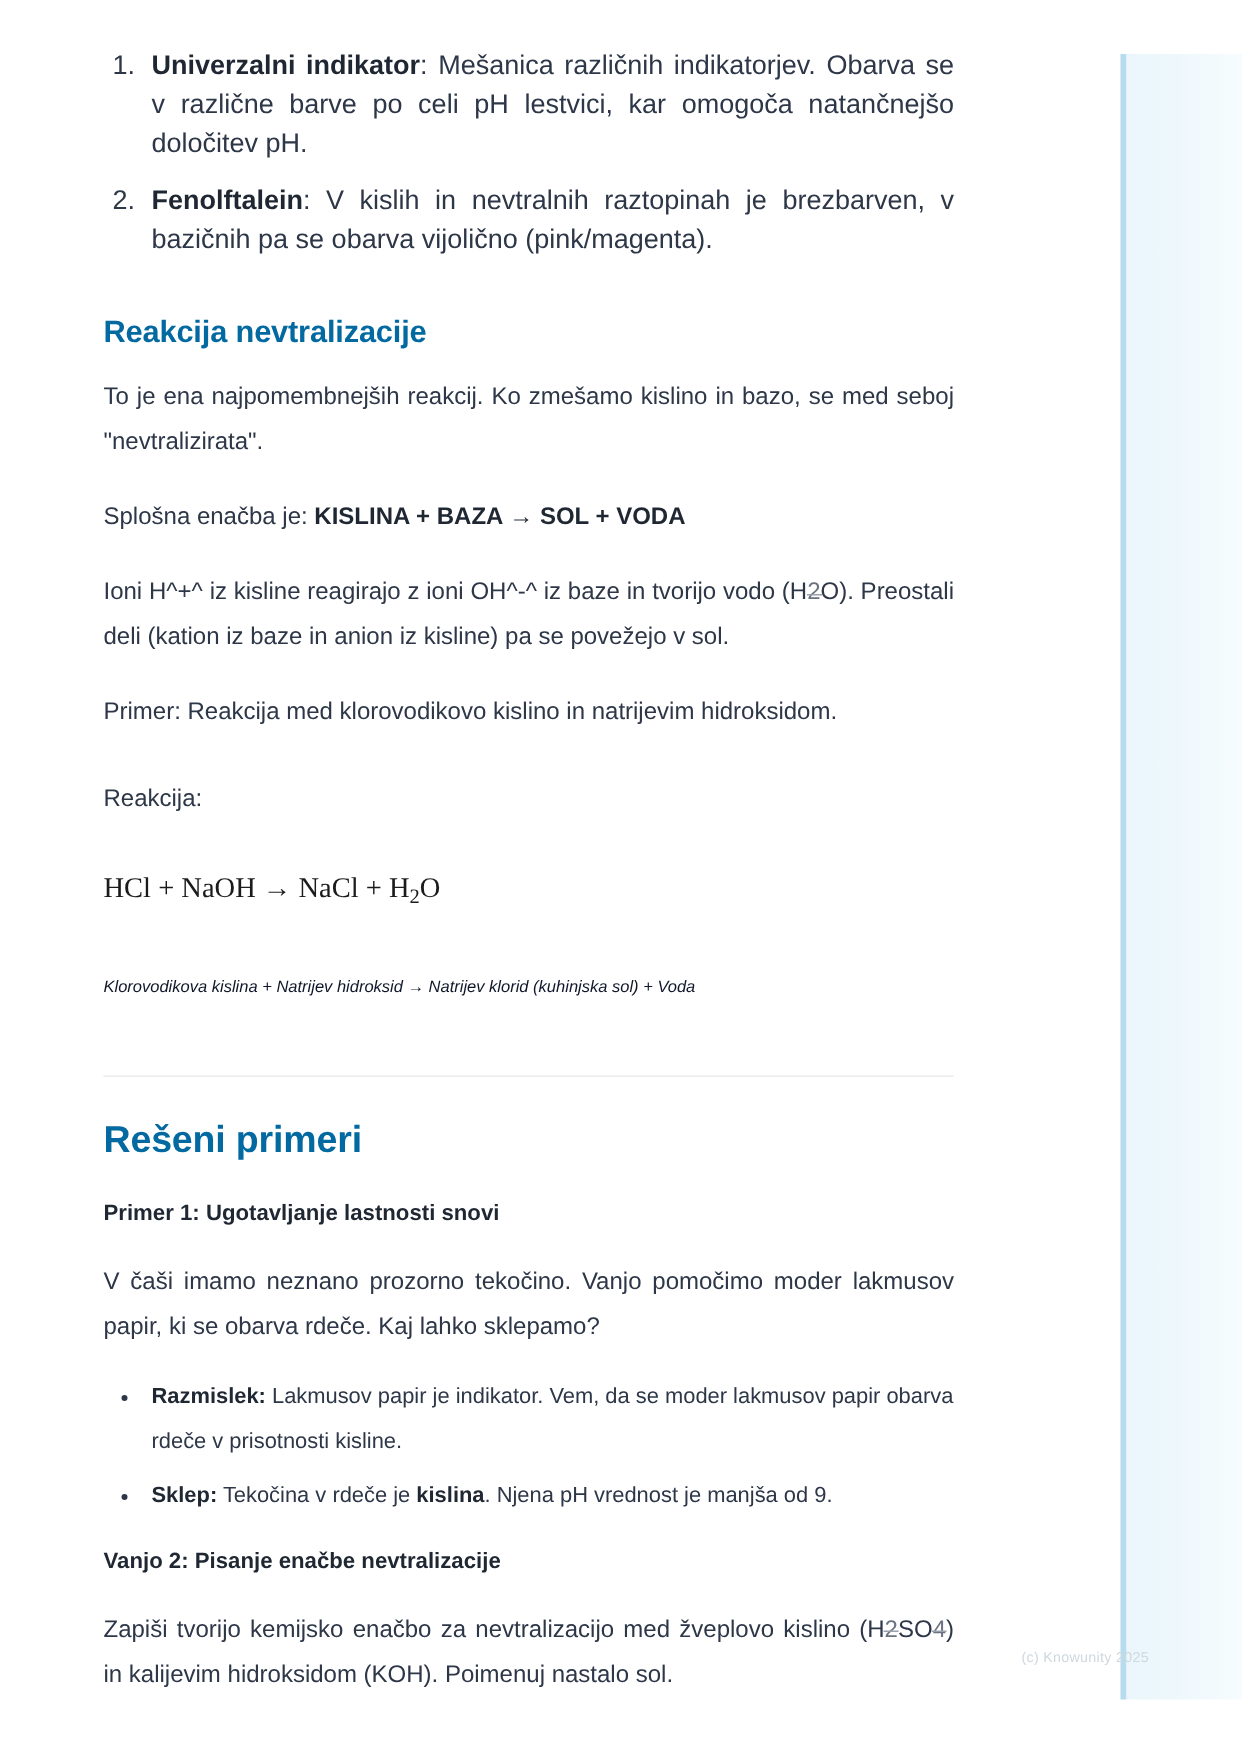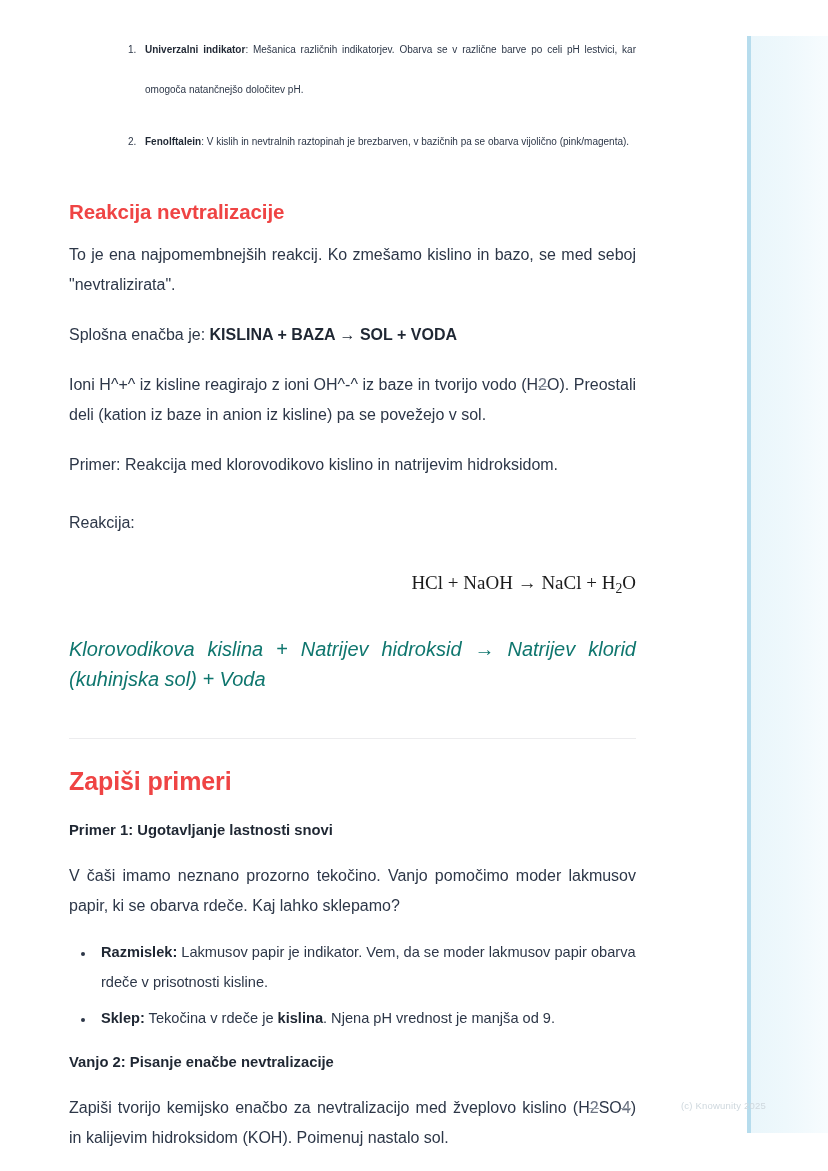--- a/index.html
+++ b/index.html
@@ -54,26 +54,25 @@
   .spacer-30 { height: 30px; }
 
   
   ol.num-list {
     margin: 0;
     padding: 0 0 0 26px;
     list-style-type: decimal;
   }
   ol.num-list > li {
     color: #2d3748;
-    font-size: 10px;
-    line-height: 40px;
+    font-size: 18px;
+    line-height: 26px;
     text-align: justify;
     margin-bottom: 12px;
     padding-left: 6px;
-    margin-left: 44px;
   }
   ol.num-list > li::marker { color: #2d3748; }
 
   ul.bullets {
     margin: 0;
     padding: 0 0 0 26px;
     list-style-type: disc;
   }
   ul.bullets > li {
     color: #2d3748;
@@ -81,21 +80,21 @@
     line-height: 30px;
     text-align: left;
     margin-bottom: 6px;
     padding-left: 6px;
   }
   ul.bullets > li::marker { color: #2d3748; font-size: 12px; }
 
   b, strong { font-weight: 700; color: #1f2733; }
 
   h2.section-head {
-    color: #ef4444;
+    color: #0369a1;
     font-weight: 700;
     margin: 0;
     letter-spacing: -0.1px;
   }
   h2.head-md { font-size: 20.5px; line-height: 28px; }
   h2.head-lg { font-size: 25px; line-height: 32px; }
 
   h3.sub-head {
     color: #1f2733;
     font-size: 14.8px;
@@ -106,35 +105,35 @@
 
   hr.divider {
     border: none;
     border-top: 1px solid #ececee;
     margin: 0;
     width: 100%;
   }
 
   
   .equation {
-    text-align: right;
+    text-align: left;
     font-family: "Liberation Serif", serif;
     font-size: 19px;
     color: #1b1b1b;
     line-height: 30px;
   }
   .equation sub {
     font-size: 0.72em;
     vertical-align: -0.28em;
   }
 
   .italic-caption {
     font-style: italic;
-    color: #0f766e;
-    font-size: 20px;
+    color: #0f172a;
+    font-size: 11px;
     line-height: 30px;
     text-align: justify;
     margin: 0;
   }
 
   
   .sub-artifact {
     position: relative;
     display: inline-block;
     color: #6b7280;
@@ -213,21 +212,21 @@
 
   <p class="italic-caption">Klorovodikova kislina + Natrijev hidroksid → Natrijev klorid (kuhinjska sol) + Voda</p>
 
   <div class="spacer-30"></div>
   <div style="height:14px"></div>
 
   <hr class="divider">
 
   <div style="height:26px"></div>
 
-  <h2 class="section-head head-lg">Zapiši primeri</h2>
+  <h2 class="section-head head-lg">Rešeni primeri</h2>
 
   <div class="spacer-20"></div>
 
   <h3 class="sub-head">Primer 1: Ugotavljanje lastnosti snovi</h3>
 
   <div style="height:18px"></div>
 
   <p class="para">V čaši imamo neznano prozorno tekočino. Vanjo pomočimo moder lakmusov papir, ki se obarva rdeče. Kaj lahko sklepamo?</p>
 
   <div style="height:16px"></div>

